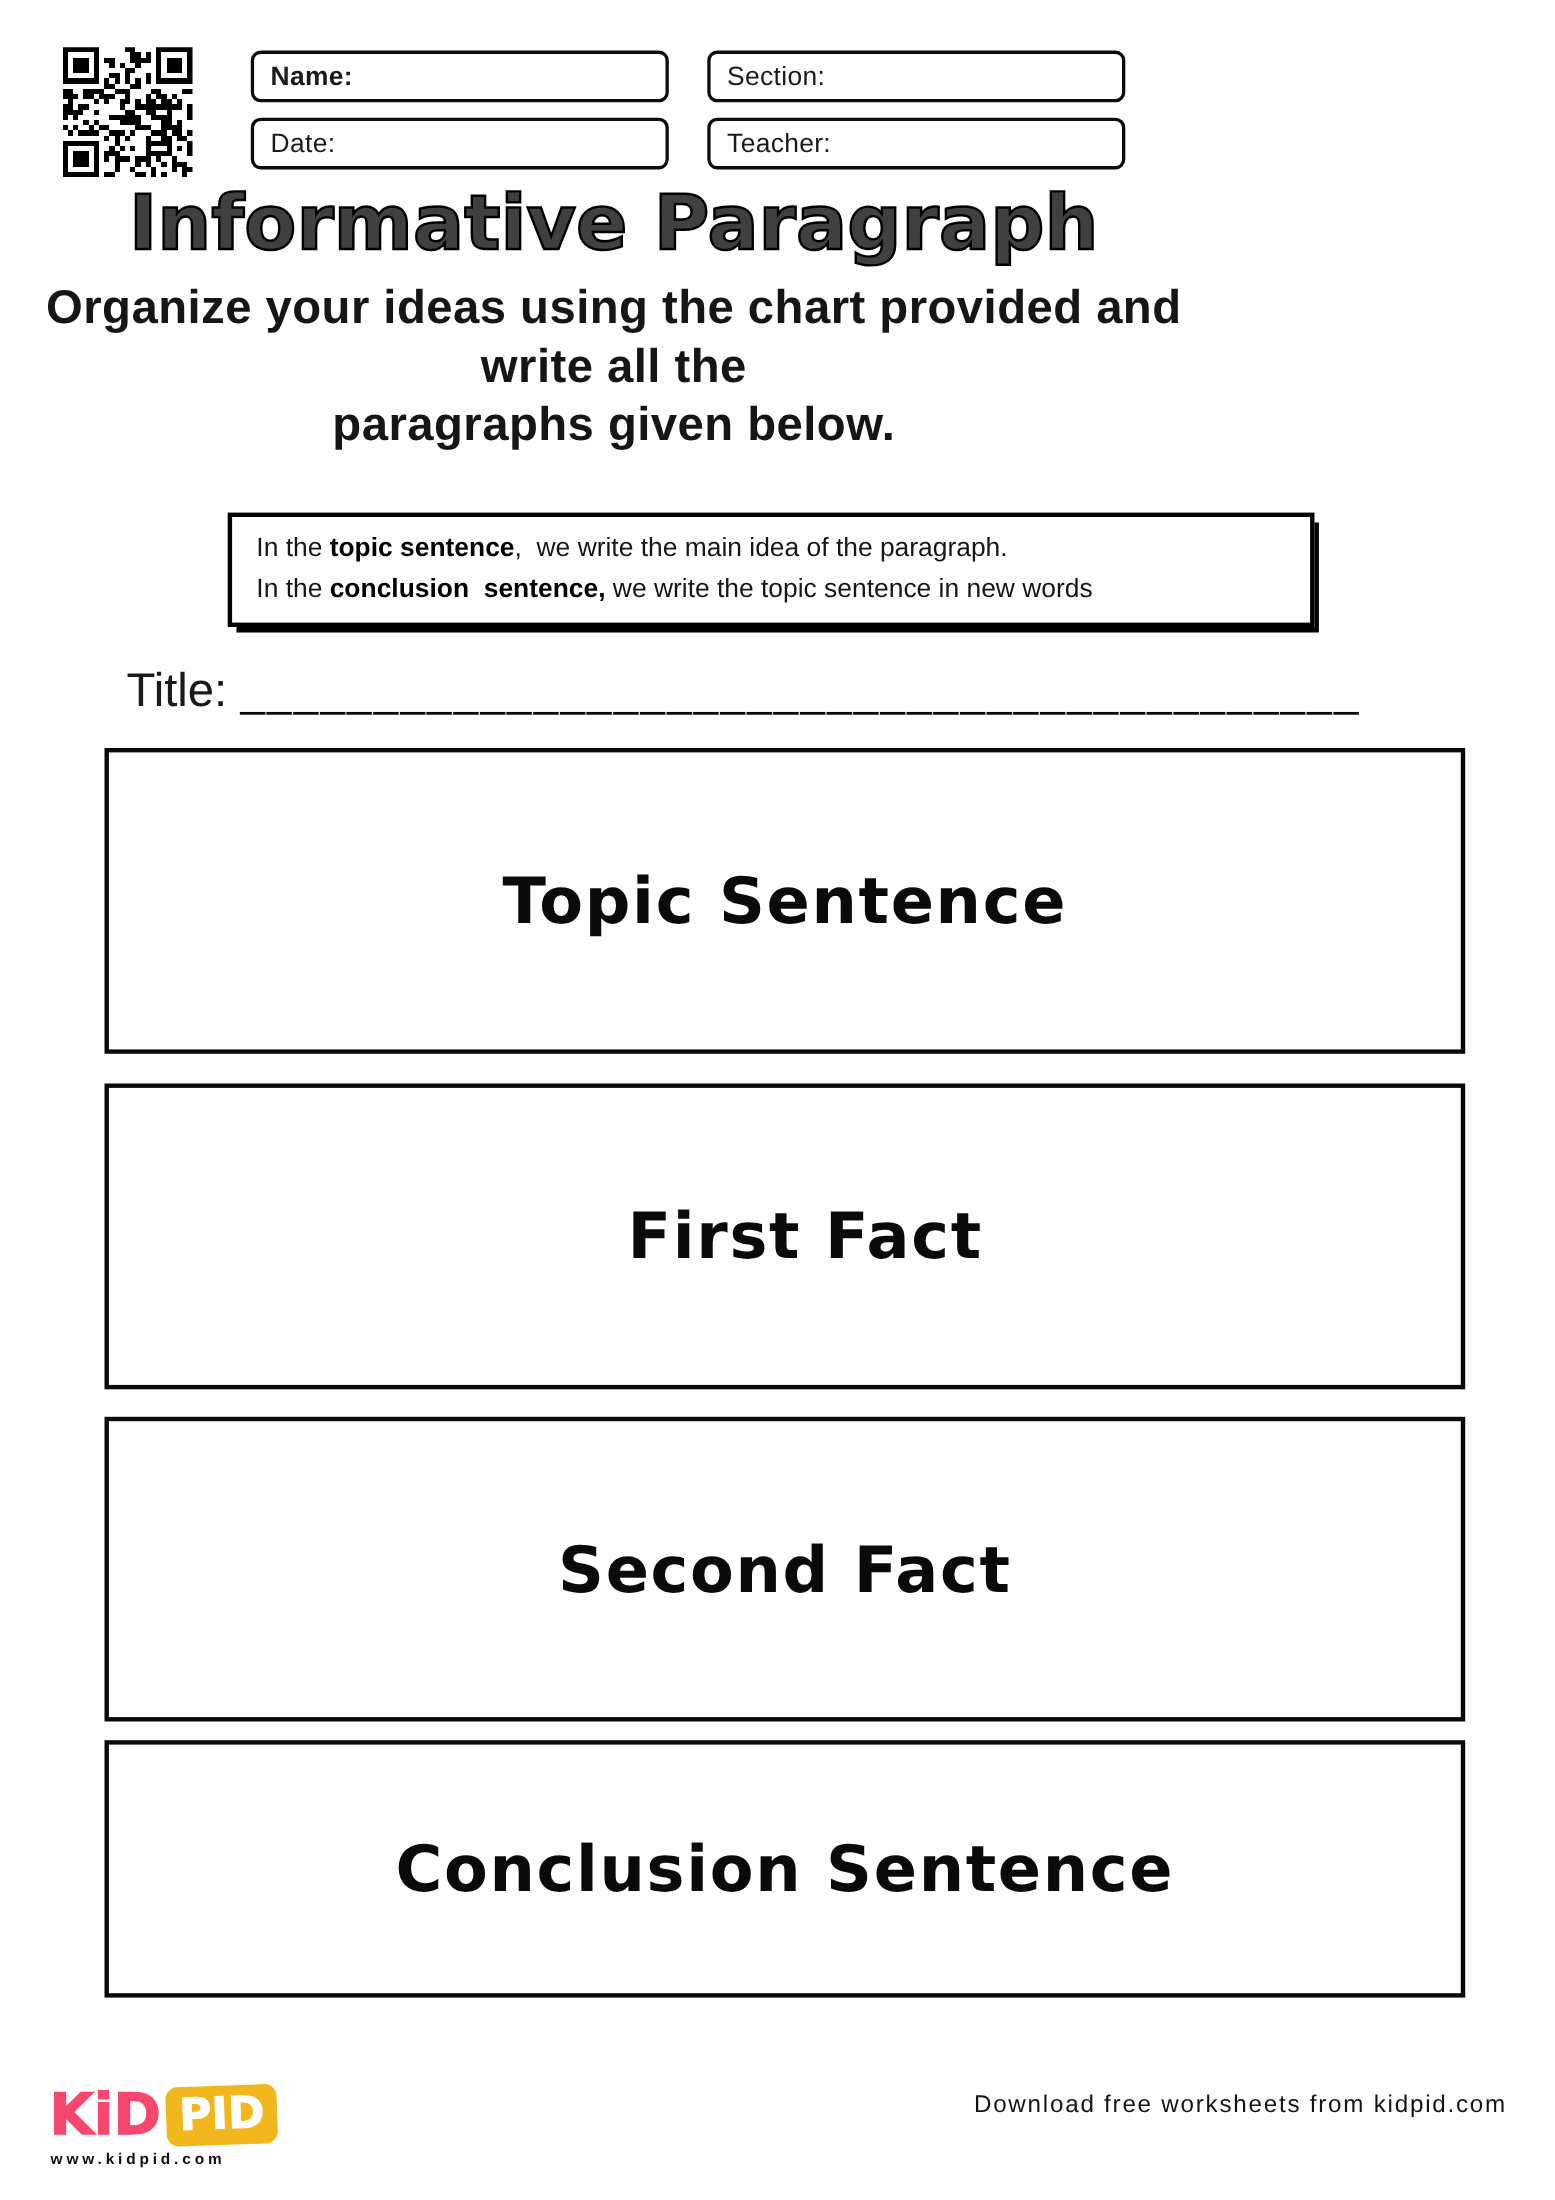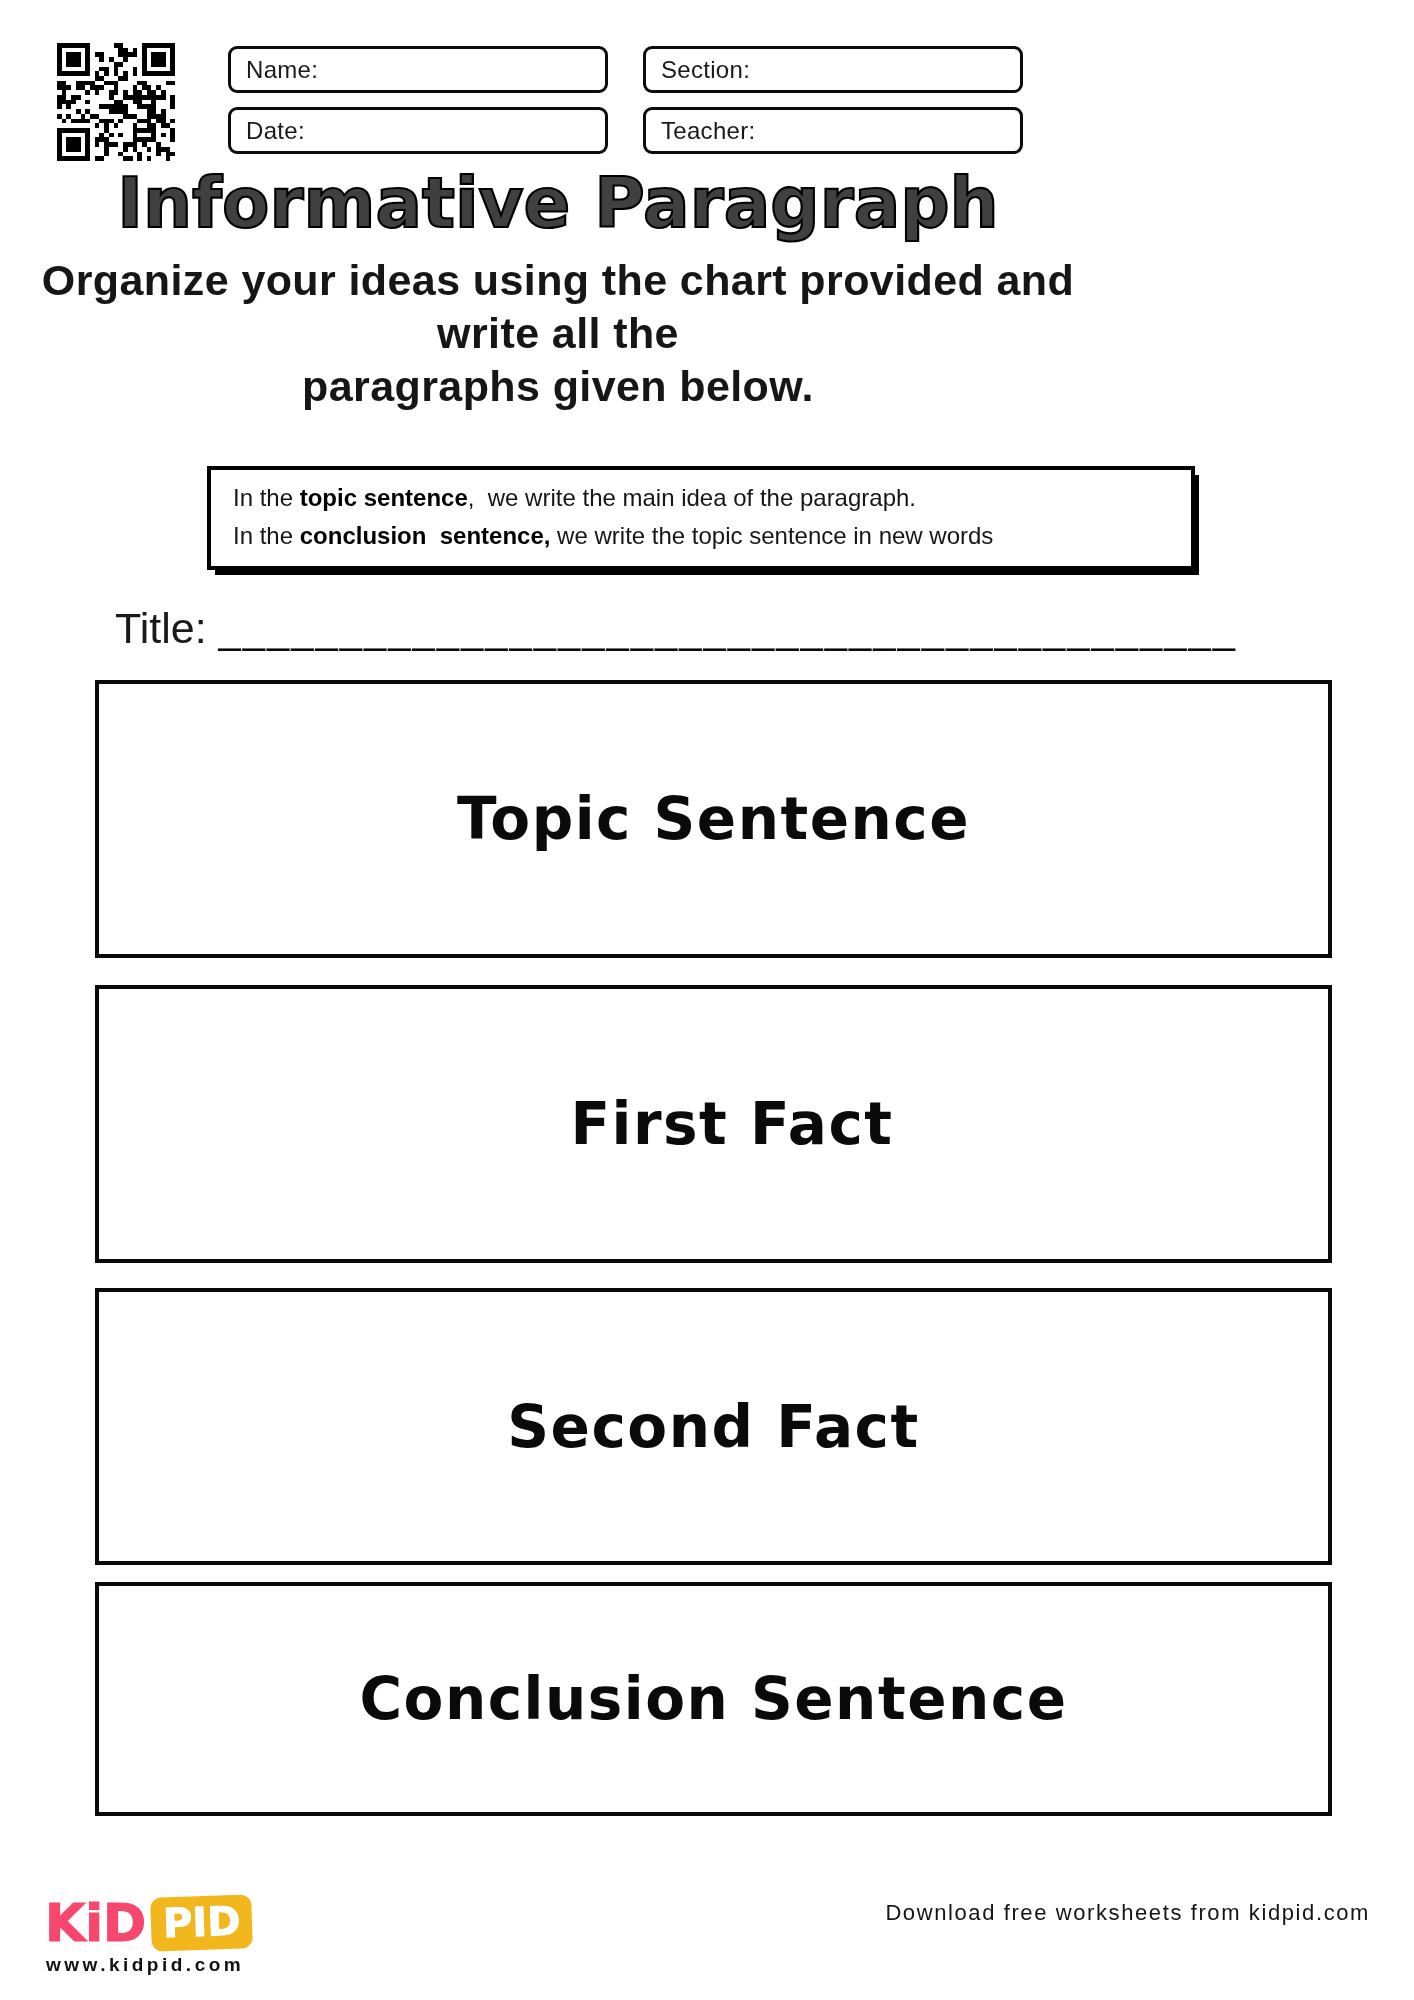--- a/index.html
+++ b/index.html
@@ -10,21 +10,21 @@
   }
   
   .qr { position:absolute; left:57px; top:43px; width:118px; height:118px; }
   .qr svg { width:100%; height:100%; shape-rendering:crispEdges; }
   .field-box {
     position:absolute; box-sizing:border-box; height:47px; width:380px;
     border:3px solid #0c0c0c; border-radius:9px;
     display:flex; align-items:center; padding-left:15px;
     font-size:24px; color:#1a1a1a; letter-spacing:0.3px;
   }
-  .fb-name    { left:228px; top:46px; }
+  .fb-name    { left:228px; top:46px;font-weight:bold; }
   .fb-section { left:643px; top:46px; }
   .fb-date    { left:228px; top:107px; }
   .fb-teacher { left:643px; top:107px; }
   .main-title {
     position:absolute; left:0; top:163px; width:1116px; text-align:center;
     font-family:"DejaVu Sans", sans-serif; font-weight:bold;
     font-size:69px; line-height:80px; color:#404040;
     -webkit-text-stroke:2.2px #000; letter-spacing:0px;
   }
   .subtitle {
@@ -73,21 +73,21 @@
     font-size:52px; letter-spacing:0px; -webkit-text-stroke:1.2px currentColor;
   }
   .logo-pid {
     margin-left:5px; font-family:"DejaVu Sans", sans-serif; font-weight:bold;
     font-size:40px; color:#ffffff; padding:3px 12px 5px 12px;
     border-radius:11px; transform:rotate(-2deg);
     -webkit-text-stroke:1px #ffffff;
   }
   .website {
     position:absolute; left:46px; top:1954px;
-    font-size:19px; letter-spacing:3.5px; color:#111; font-weight:bold;
+    font-size:14px; letter-spacing:3.5px; color:#111; font-weight:bold;
   }
   .footer-note {
     position:absolute; right:44px; top:1896px; text-align:right;
     font-size:22px; line-height:34px; letter-spacing:1.6px; color:#141414;
   }
 </style>
 </head>
 <body>
 
 <div class="page">

